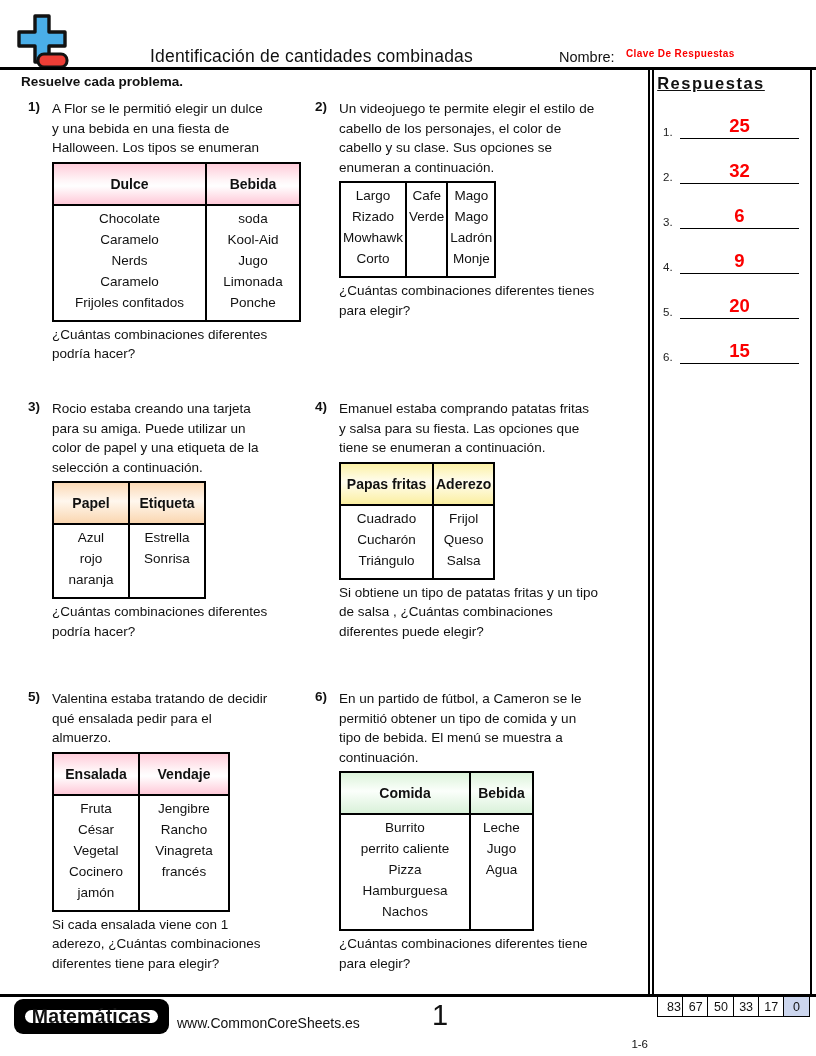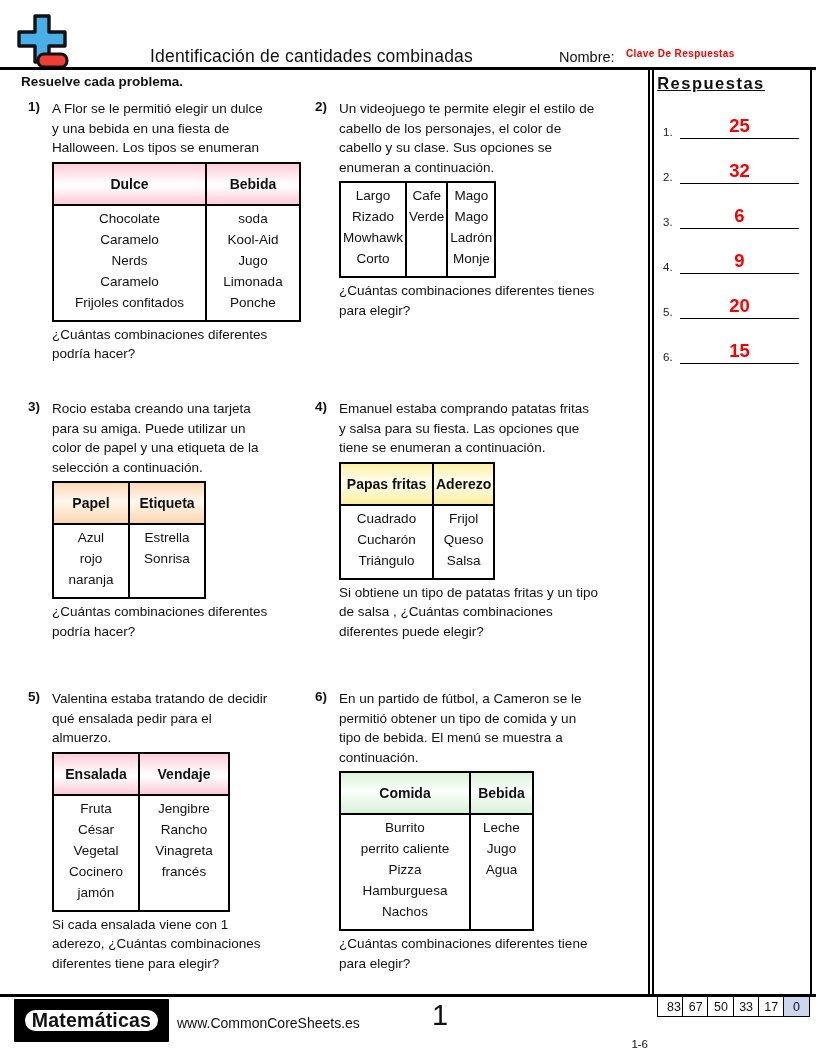--- a/index.html
+++ b/index.html
@@ -50,22 +50,22 @@
 
   .problem-1 { left:28px;  top:99px;  width:296px; }
   .problem-2 { left:315px; top:99px;  width:332px; }
   .problem-3 { left:28px;  top:399px; width:296px; }
   .problem-4 { left:315px; top:399px; width:332px; }
   .problem-5 { left:28px;  top:689px; width:296px; }
   .problem-6 { left:315px; top:689px; width:332px; }
 
   
   .hline-bottom { position:absolute; left:0; top:994px; width:816px; height:2.5px; background:#000; }
-  .badge { position:absolute; left:14px; top:999px; width:155px; height:43px;
-           background:#000; border-radius:1px; padding:11px; }
+  .badge { position:absolute; left:14px; top:999px; width:155px; height:35px;
+           background:#000; border-radius:9px; padding:11px; }
   .badge-inner { width:100%; height:100%; background:#fff; border-radius:14px;
                  display:flex; align-items:center; justify-content:center;
                  font-size:19.5px; font-weight:bold; letter-spacing:.2px; }
   .website { position:absolute; left:177px; top:1015px; font-size:14px; }
   .pagenum { position:absolute; left:400px; top:999px; width:80px; text-align:center;
              font-size:29px; }
   .range-label { position:absolute; left:612px; top:1001px; width:36px; text-align:right;
                  font-size:11.5px;margin-top:37px; }
   .scores { position:absolute; left:657px; top:996px; display:flex; }
   .score-box { width:27px; height:21px; border:1.8px solid #000; margin-left:-1.8px;

